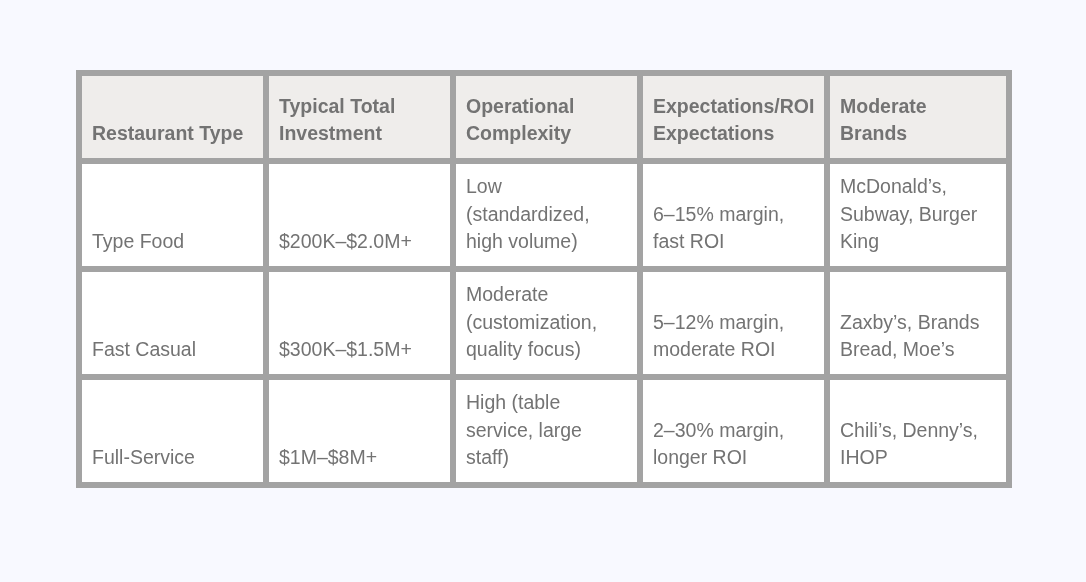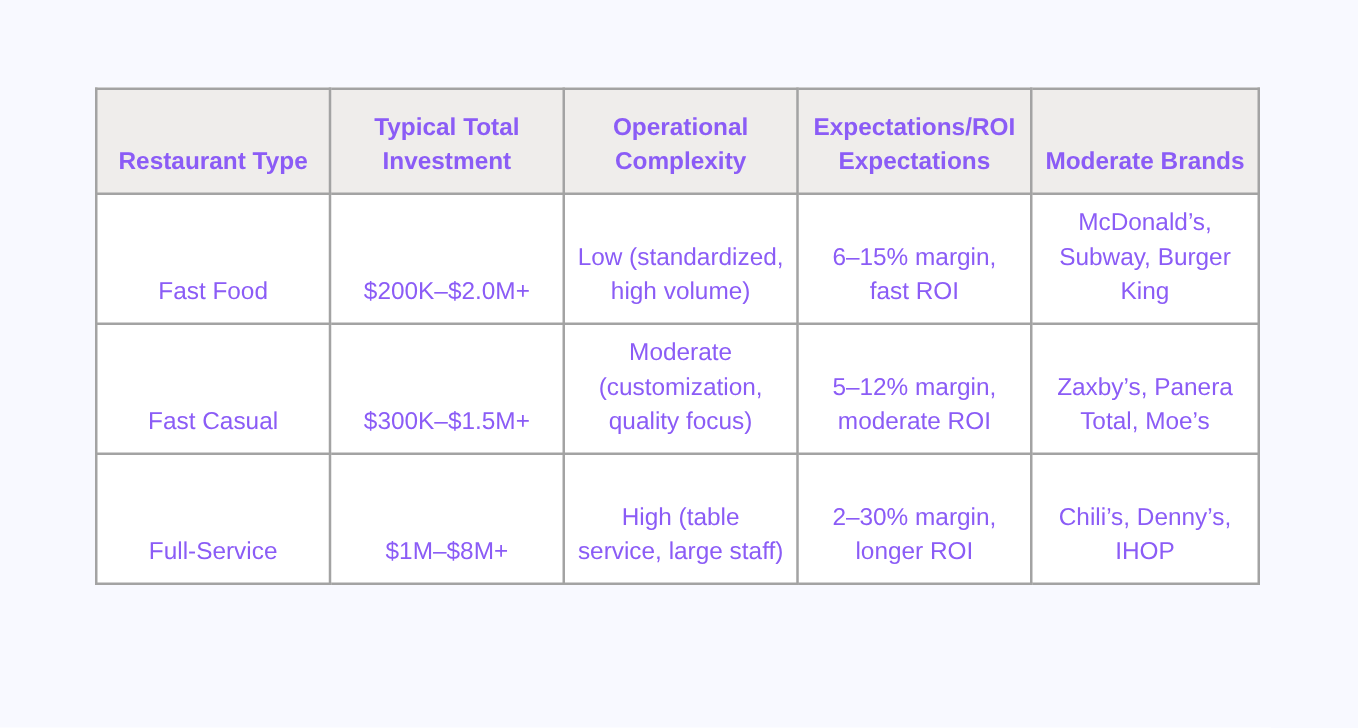--- a/index.html
+++ b/index.html
@@ -25,27 +25,27 @@
     width: 930px;
   }
   table.comparison {
     border-collapse: collapse;
     table-layout: fixed;
     width: 930px;
     background: #ffffff;
   }
   table.comparison th,
   table.comparison td {
-    border: 2px solid #a3a3a3;
+    border: 6px solid #a3a3a3;
     vertical-align: bottom;
     padding: 8px 10px 10px 10px;
     font-size: 19.5px;
     line-height: 1.42;
-    color: #8b5cf6;
-    text-align: center;
+    color: #737373;
+    text-align: left;
   }
   table.comparison thead th {
     background: #efedeb;
     font-weight: bold;
     vertical-align: bottom;
     height: 64px;
   }
   table.comparison tbody td {
     font-weight: normal;
     height: 84px;
@@ -73,32 +73,32 @@
         <tr>
           <th>Restaurant Type</th>
           <th>Typical Total Investment</th>
           <th>Operational Complexity</th>
           <th>Expectations/ROI Expectations</th>
           <th>Moderate Brands</th>
         </tr>
       </thead>
       <tbody>
         <tr>
-          <td>Fast Food</td>
+          <td>Type Food</td>
           <td>$200K–$2.0M+</td>
           <td>Low (standardized, high volume)</td>
           <td>6–15% margin, fast ROI</td>
           <td>McDonald’s, Subway, Burger King</td>
         </tr>
         <tr>
           <td>Fast Casual</td>
           <td>$300K–$1.5M+</td>
           <td>Moderate (customization, quality focus)</td>
           <td>5–12% margin, moderate ROI</td>
-          <td>Zaxby’s, Panera Total, Moe’s</td>
+          <td>Zaxby’s, Brands Bread, Moe’s</td>
         </tr>
         <tr>
           <td>Full-Service</td>
           <td>$1M–$8M+</td>
           <td>High (table service, large staff)</td>
           <td>2–30% margin, longer ROI</td>
           <td>Chili’s, Denny’s, IHOP</td>
         </tr>
       </tbody>
     </table>

